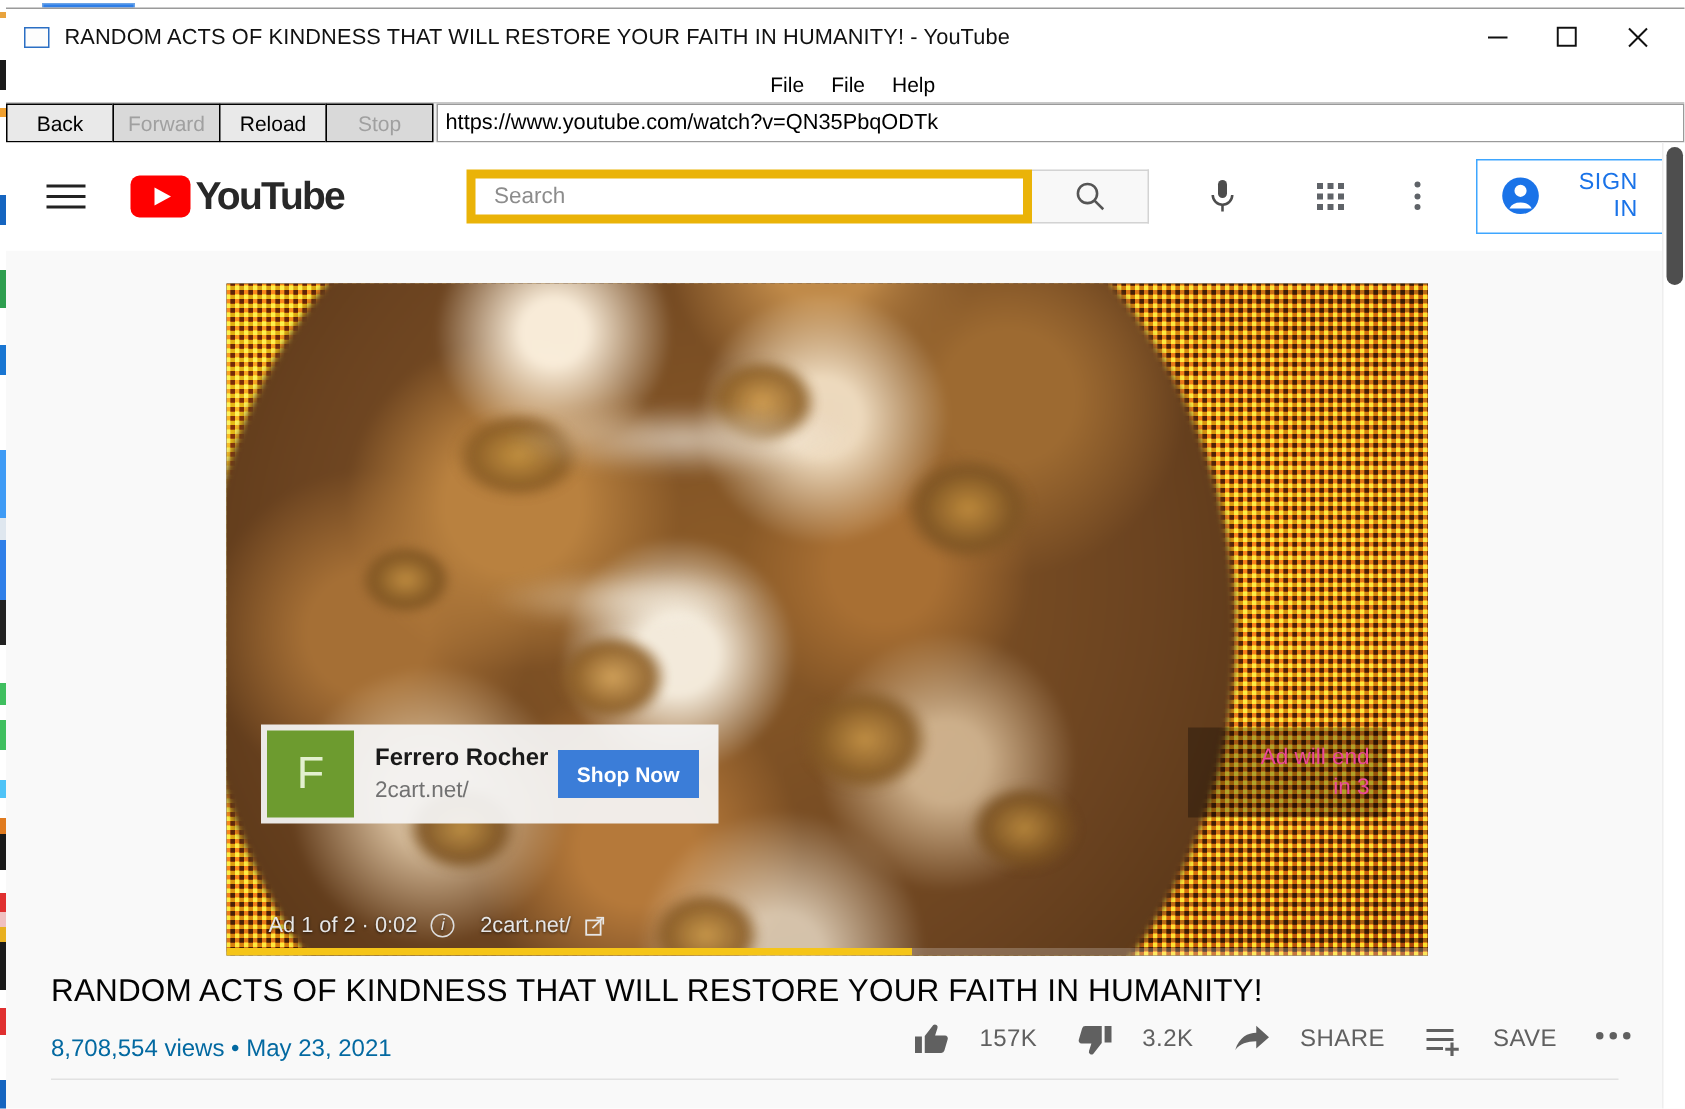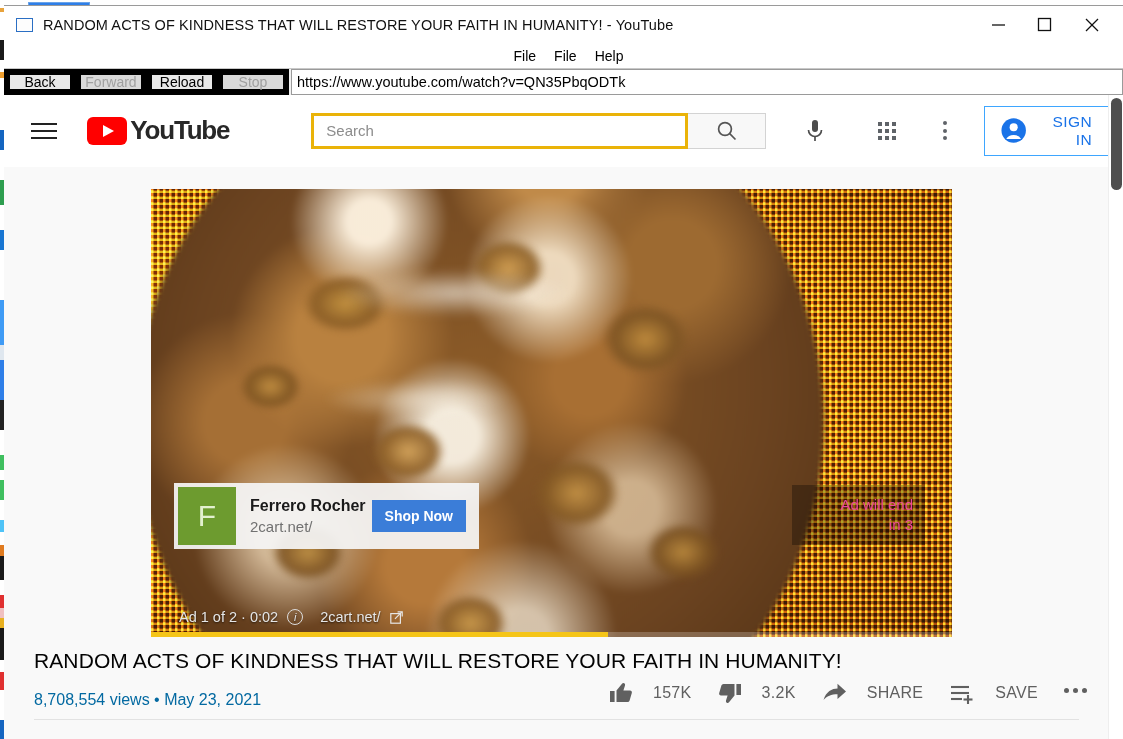--- a/index.html
+++ b/index.html
@@ -97,21 +97,21 @@
     font-size: 14px; color: #000; padding: 2px 8px; cursor: default;
   }
 
   
   #nav-toolbar {
     height: 27px; display: flex; align-items: stretch;
     background: #f0f0f0;
     border-top: 1px solid #c8c8c8;
   }
   .nav-btn {
-    width: 72px; border: 6px solid #000000; background: #e9e9e9;
+    width: 72px; border: 1px solid #000000; background: #e9e9e9;
     font-size: 14px; color: #000; cursor: default;
     display: flex; align-items: center; justify-content: center;
     margin: 0 -1px 0 0;
   }
   .nav-btn.disabled { color: #a0a0a0; background: #d9d9d9; }
   #url-bar {
     flex: 1; background: #ffffff; border: 1px solid #9a9a9a;
     margin-left: 3px; margin-right: 0;
     display: flex; align-items: center; padding-left: 5px;
     font-size: 14.5px; color: #000;
@@ -152,21 +152,21 @@
     font-family: "Liberation Sans", sans-serif;
     font-size: 26px; font-weight: bold; color: #282828;
     margin-left: 3px; letter-spacing: -1.2px;
   }
 
   #search-wrap {
     display: flex; margin-left: 82px; height: 36px;
   }
   #search-input {
     width: 377px; height: 36px;
-    border: 3px solid #eab308; background: #ffffff;
+    border: 6px solid #eab308; background: #ffffff;
     font-size: 15px; color: #222; padding-left: 12px;
     font-family: "Liberation Sans", sans-serif; outline: none;
   }
   #search-input::placeholder { color: #8c8c8c; }
   #search-go {
     width: 78px; height: 36px; background: #f8f8f8;
     border: 1px solid #d3d3d3; border-left: none;
     display: flex; align-items: center; justify-content: center;
     cursor: pointer;
   }

